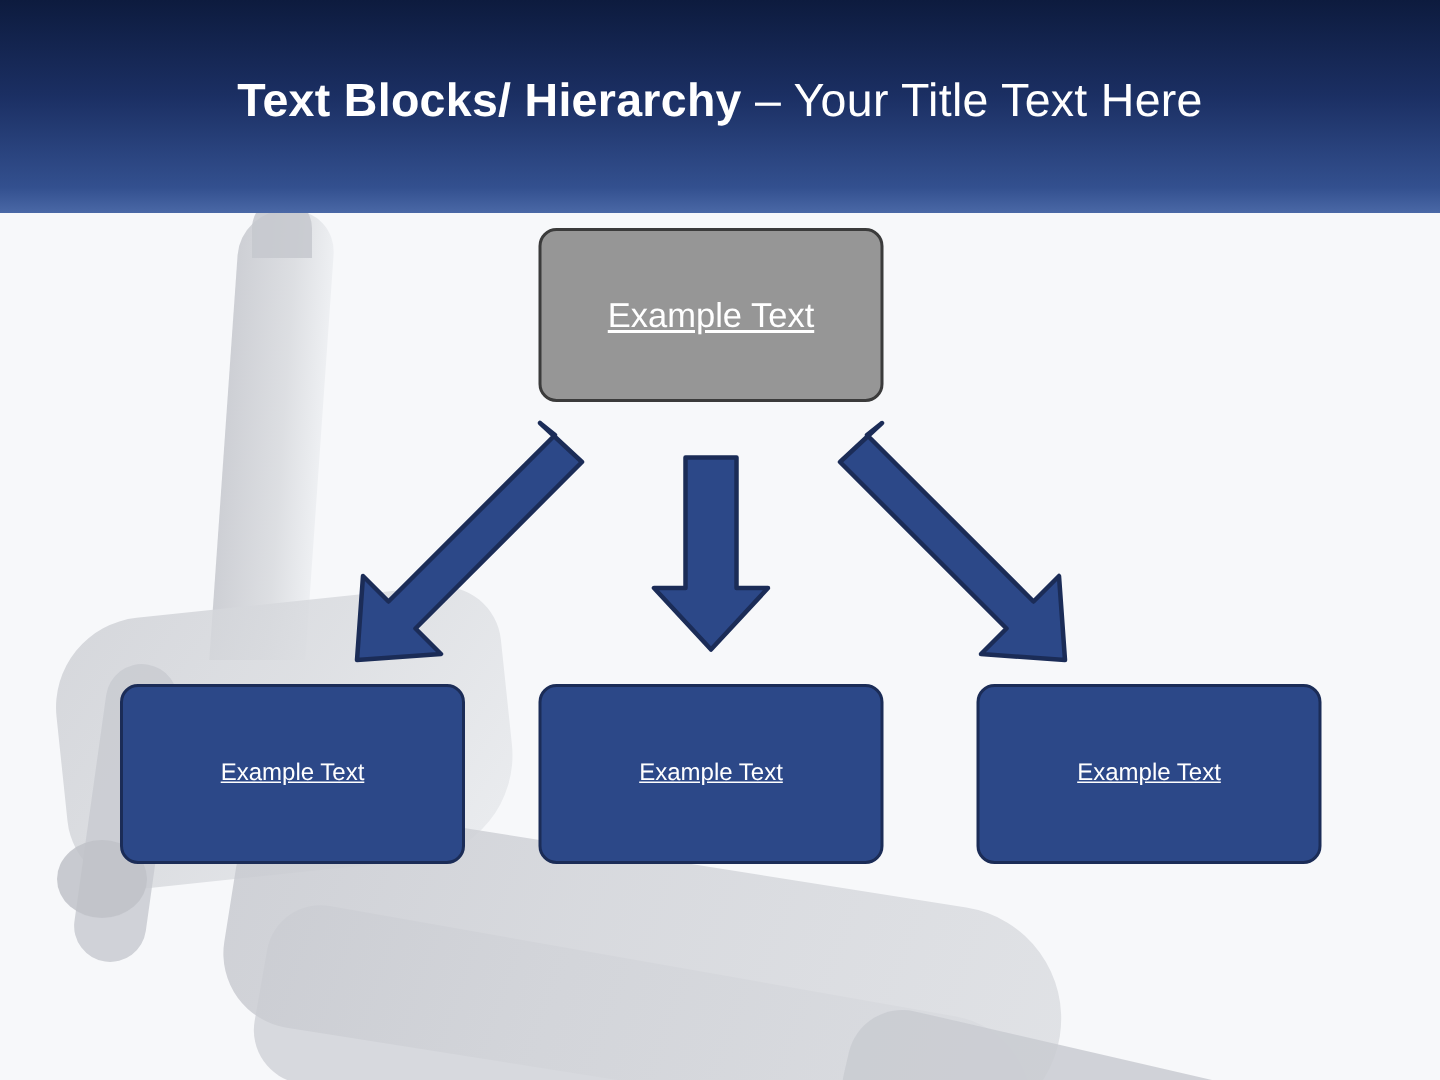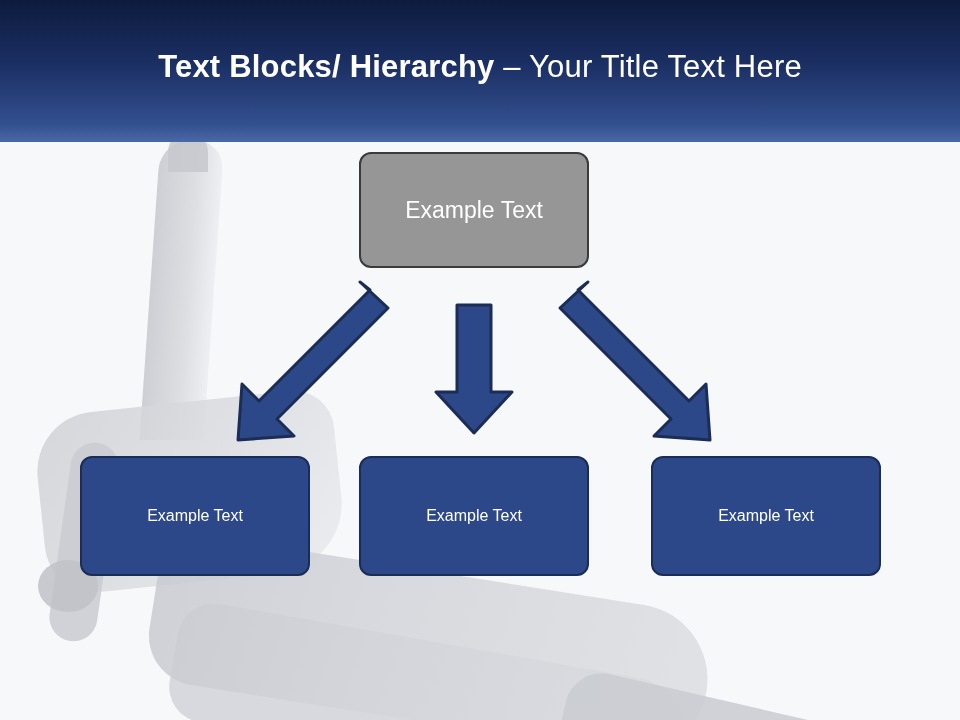--- a/index.html
+++ b/index.html
@@ -117,20 +117,21 @@
   
   .node {
     position: absolute;
     box-sizing: border-box;
     display: flex;
     align-items: center;
     justify-content: center;
     text-align: center;
     border-radius: 12px;
     color: #ffffff;
+    text-decoration: underline;
   }
   #node-top {
     left: 359px; top: 152px;
     width: 230px; height: 116px;
     background: #969696;
     border: 2px solid #3b3b3b;
     font-size: 23px;
   }
   .node-child {
     top: 456px;

